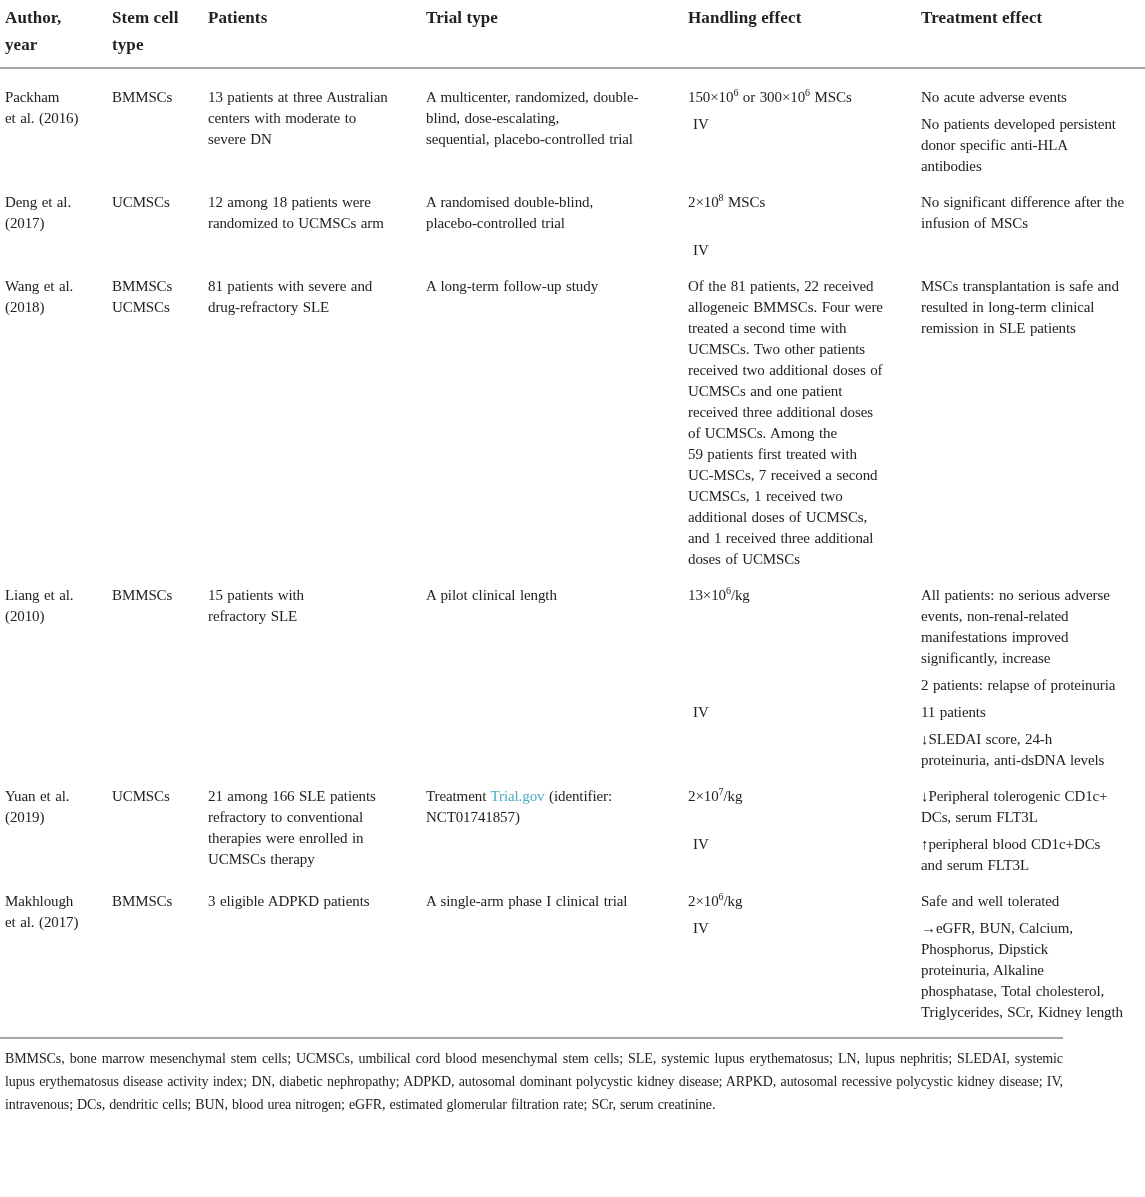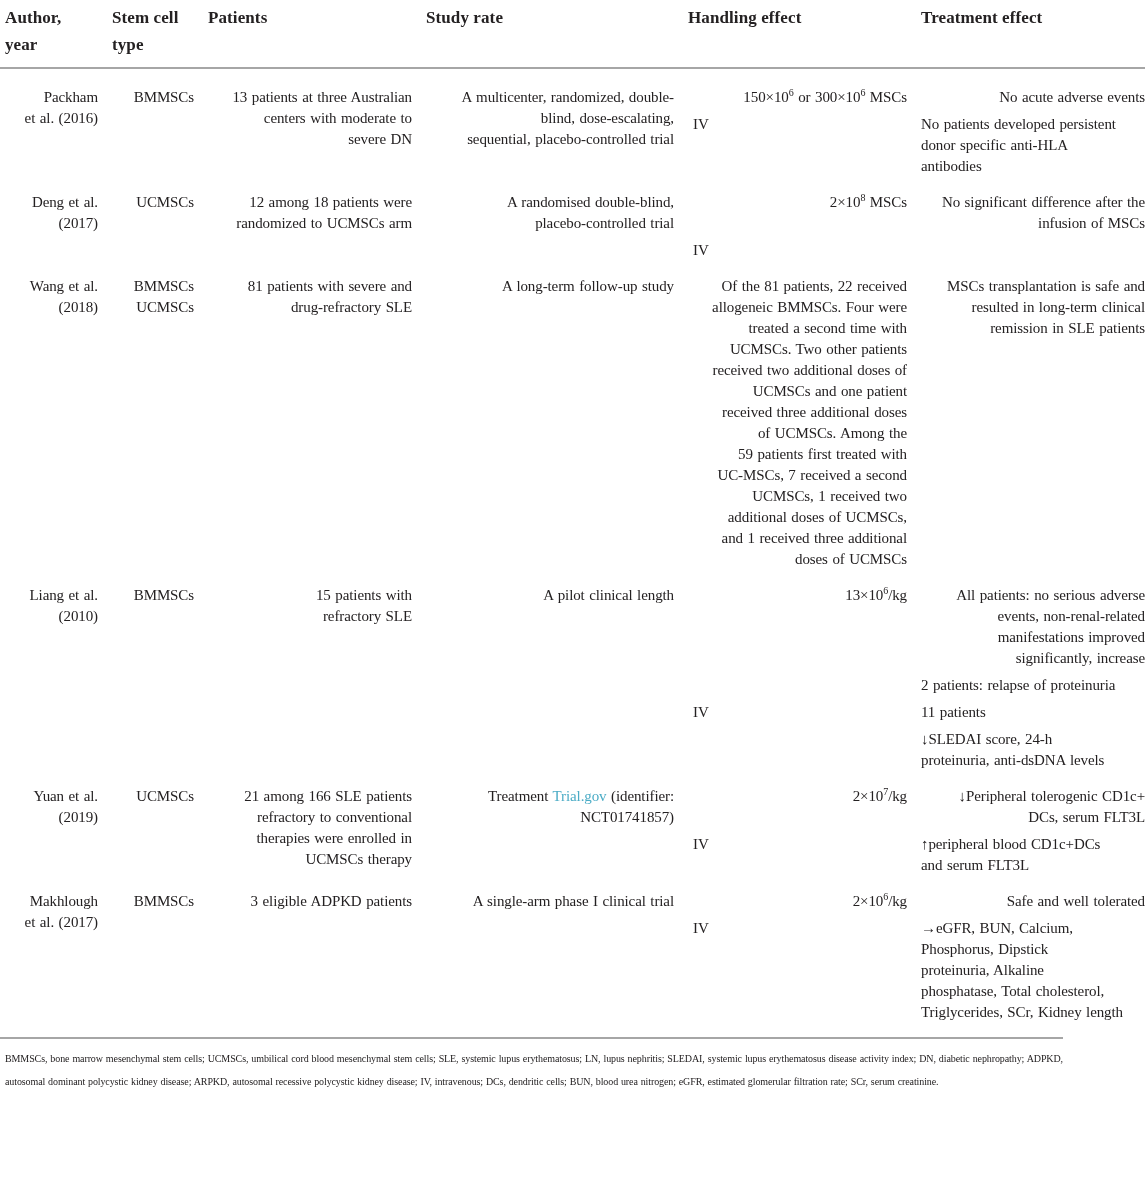--- a/index.html
+++ b/index.html
@@ -40,37 +40,37 @@
   td {
     vertical-align: top;
     font-size: 15px;
     line-height: 21px;
     letter-spacing: -0.1px;
     word-spacing: 0.06em;
     padding: 6px 14px 0 0;
   }
   td:first-child { padding-left: 5px; }
   td:last-child { padding-right: 0; }
-  tbody tr.study-first td { padding-top: 15px; text-align: right; }
+  tbody tr.study-first td { padding-top: 15px; }
   tbody tr:first-child td { padding-top: 18px; }
   sup {
     font-size: 10px;
     line-height: 0;
     vertical-align: super;
   }
   .link {
     color: var(--link-color, #4BACC6);
     text-decoration: none;
     cursor: pointer;
   }
   .footnote {
     margin-top: 14px;
     border-top: 2px solid #a6a6a6;
     padding: 8px 0 6px 5px;
-    font-size: 10px;
+    font-size: 14px;
     line-height: 23px;
     text-align: justify;
     letter-spacing: -0.1px;
     word-spacing: 0.05em;
   }
 </style>
 </head>
 <body>
 
 <div class="page">
@@ -83,21 +83,21 @@
         <col class="c5">
         <col class="c6">
     </colgroup>
     <thead>
       <tr>
         <th>Author,
 year</th>
         <th>Stem cell
 type</th>
         <th>Patients</th>
-        <th>Study rate</th>
+        <th>Trial type</th>
         <th>Handling effect</th>
         <th>Treatment effect</th>
       </tr>
     </thead>
     <tbody id="table-body">
         <tr class="study-first">
           <td rowspan="2">Packham<br>et al. (2016)</td>
           <td rowspan="2">BMMSCs</td>
           <td rowspan="2">13 patients at three Australian<br>centers with moderate to<br>severe DN</td>
           <td rowspan="2"><span>A multicenter, randomized, double-<br>blind, dose-escalating,<br>sequential, placebo-controlled trial</span></td>

